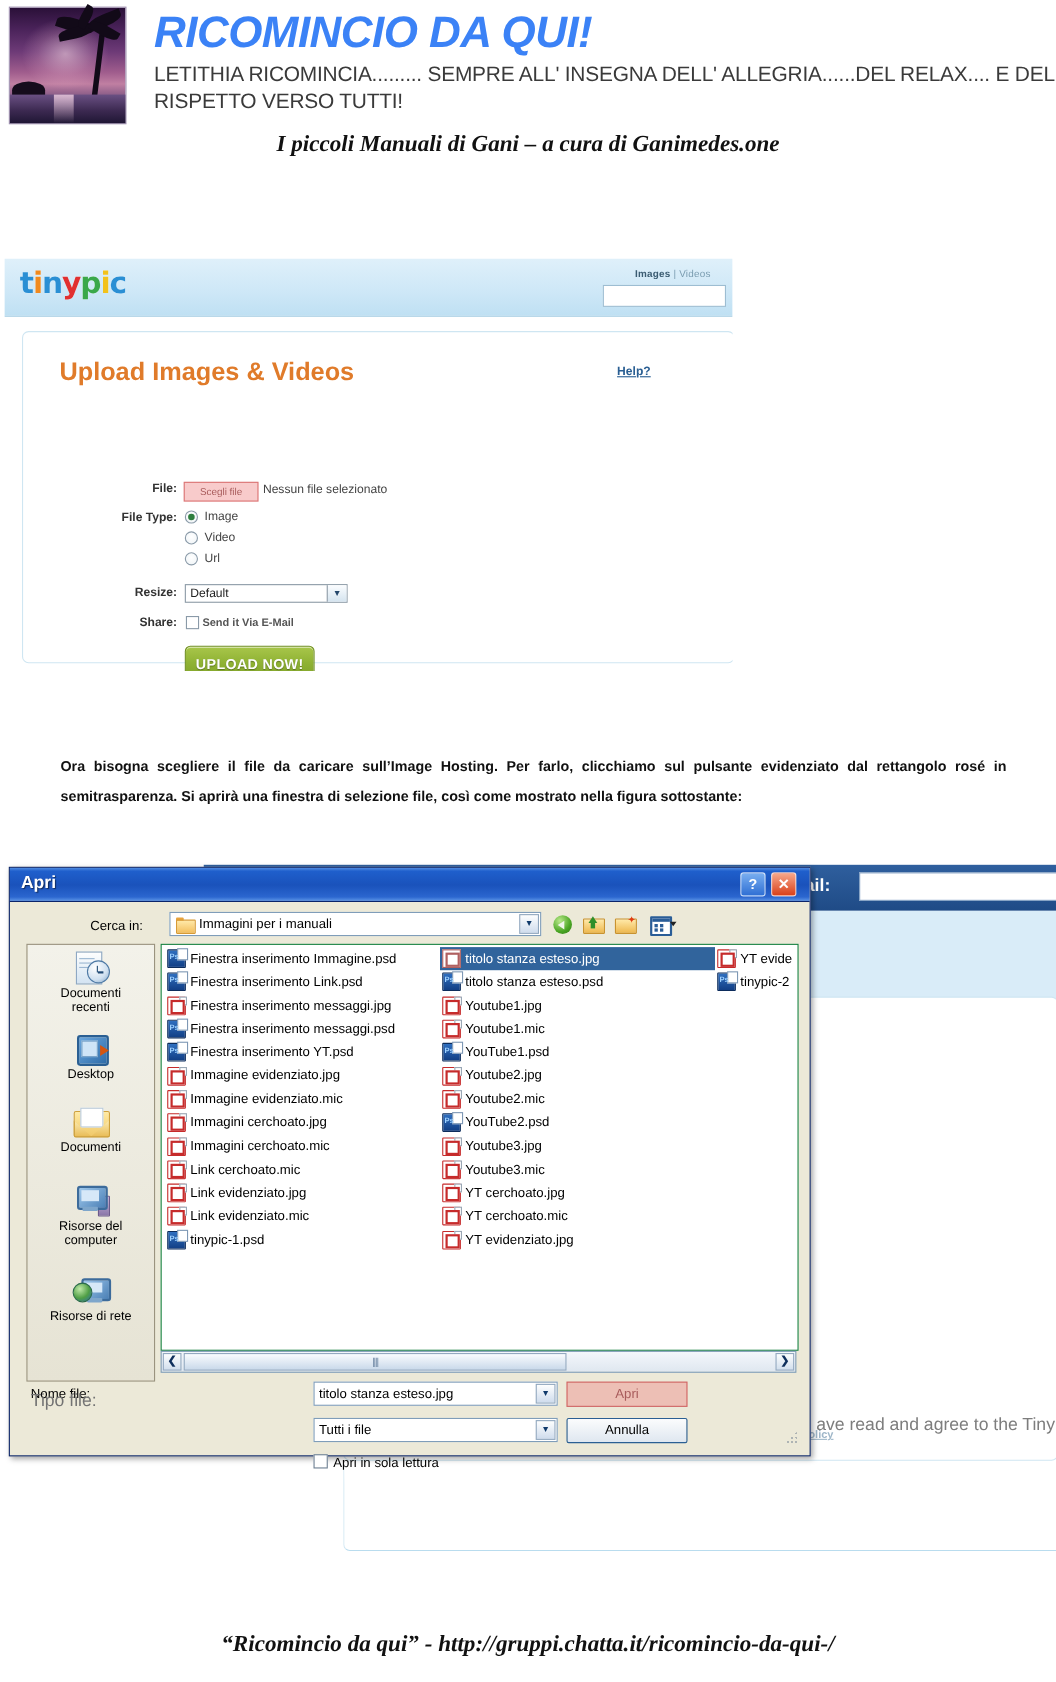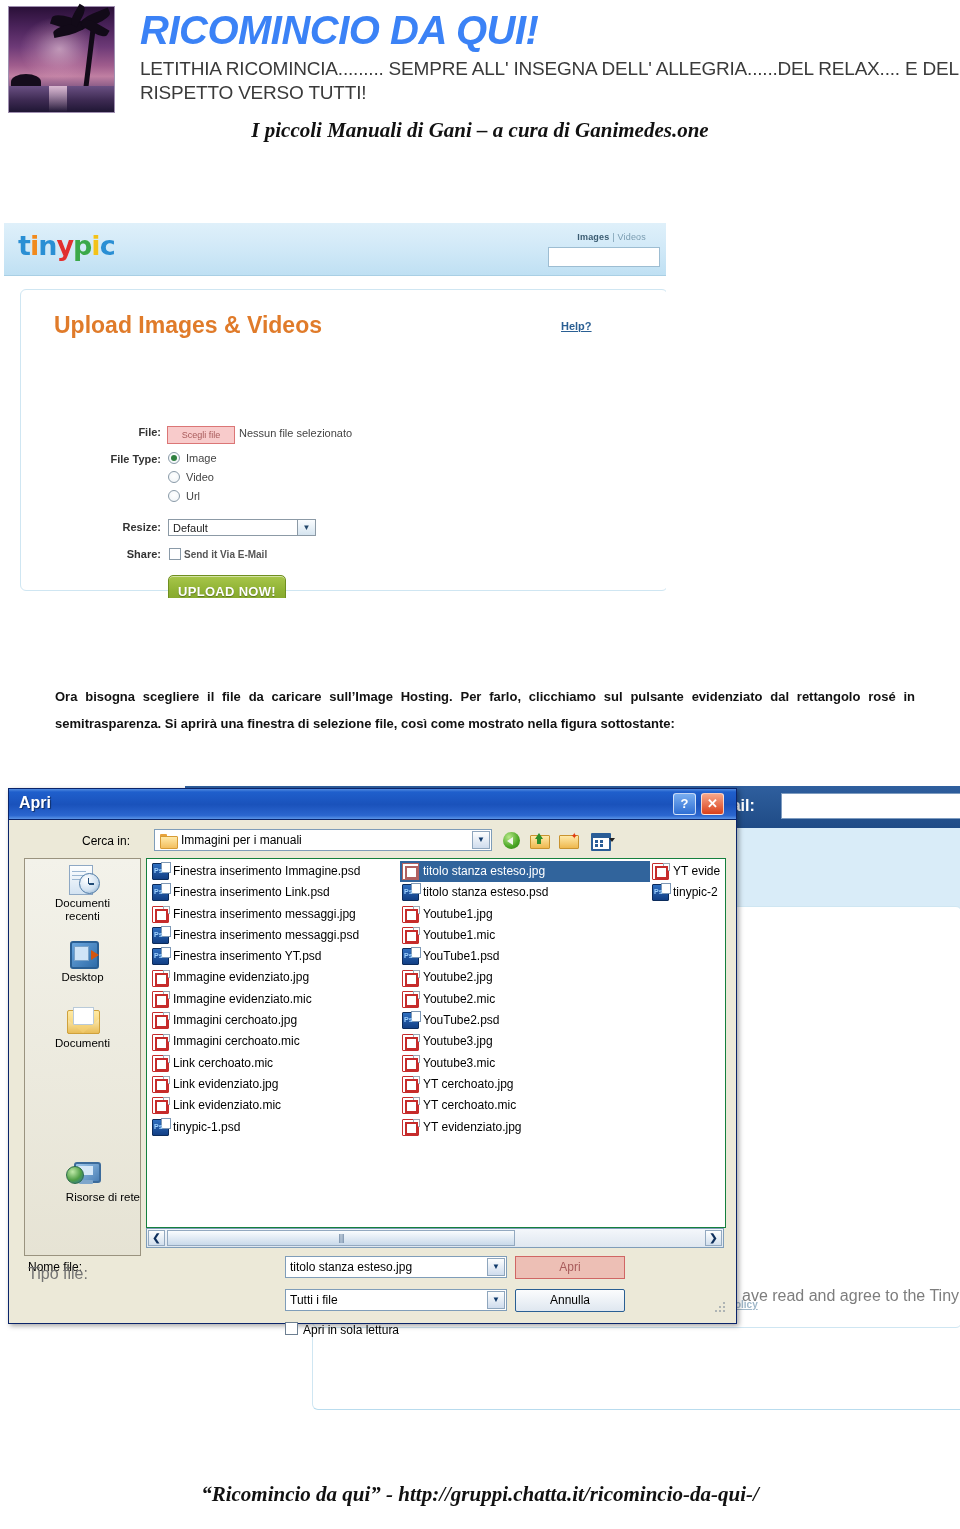--- a/index.html
+++ b/index.html
@@ -57,21 +57,21 @@
   #banner-sub2{top:82px;}
 
   #manual-line{
     position:absolute;left:0;top:118px;width:960px;text-align:center;
     font-family:"Liberation Serif",serif;
     font-size:21px;font-weight:bold;font-style:italic;color:#111;
   }
 
   
   #tinypic-shot{
-    position:absolute;left:4px;top:223px;width:662px;height:375px;
+    position:absolute;left:4px;top:235px;width:662px;height:375px;
     background:#ffffff;overflow:hidden;
   }
   #tp-header{
     position:absolute;left:0;top:0;width:662px;height:52px;
     background:linear-gradient(180deg,#dff0fa 0%,#cfe8f7 55%,#bfe0f3 100%);
     border-bottom:1px solid #a9cfe4;
   }
   #tp-logo{position:absolute;left:14px;top:9px;font-size:27px;font-weight:bold;
     font-family:"DejaVu Sans",sans-serif;letter-spacing:-1px;line-height:1;}
   #tp-logo span{text-shadow:0 0 0 #fff;}
@@ -531,21 +531,30 @@
         <span class="lbl">Desktop</span>
       </div>
       <div class="place" style="top:148px;">
         <span class="pi ico-docs">
           <span class="back"></span>
             <span class="pap"></span>
             <span class="flap"></span>
         </span>
         <span class="lbl">Documenti</span>
       </div>
-      <div class="place" style="top:300px;text-align:right;">
+      <div class="place" style="top:218px;">
+        <span class="pi ico-comp">
+          <span class="tow"></span>
+            <span class="mon"></span>
+            <span class="scr2"></span>
+            <span class="base"></span>
+        </span>
+        <span class="lbl">Risorse del<br>computer</span>
+      </div>
+      <div class="place" style="top:300px;">
         <span class="pi ico-net">
           <span class="mon3"></span>
             <span class="scr3"></span>
             <span class="base3"></span>
             <span class="globe"></span>
         </span>
         <span class="lbl">Risorse di rete</span>
       </div>
     </div>
 

